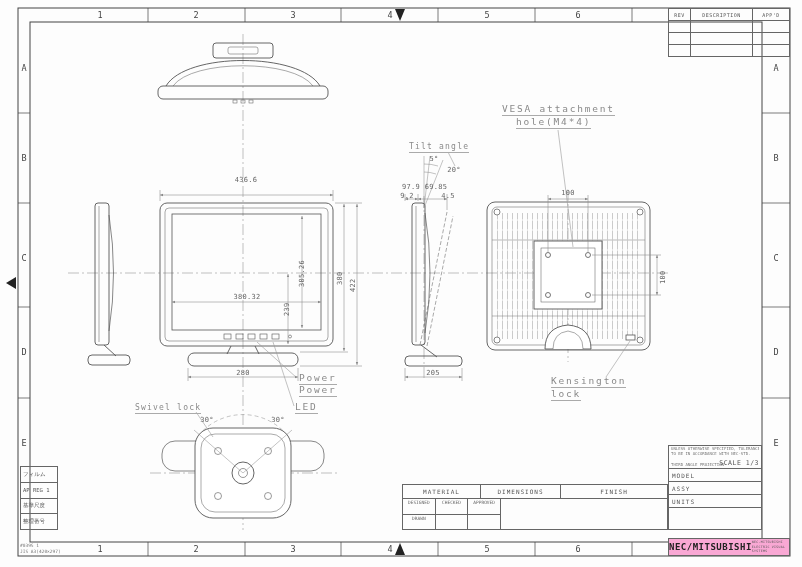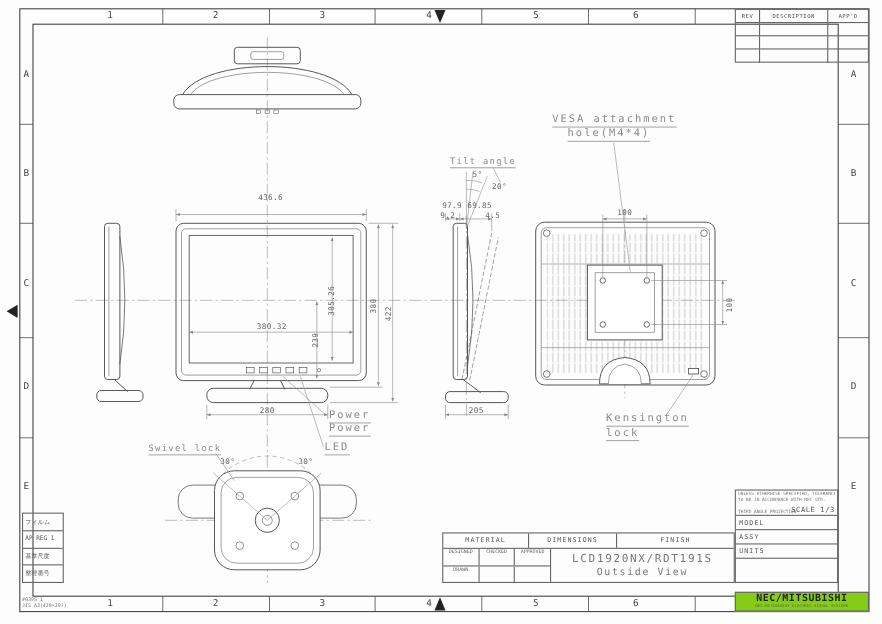--- a/index.html
+++ b/index.html
@@ -59,22 +59,22 @@
 
   
   .stamp { left:20px; top:466px; width:38px; height:64px; display:flex; flex-direction:column; }
   .stamp > div { flex:1; border-bottom:1px solid #666; font-size:5.5px; color:#555;
                  display:flex; align-items:center; padding-left:2px; white-space:nowrap; overflow:hidden; }
   .stamp > div:last-child { border-bottom:none; }
 
   .foot { position:absolute; font-size:4.5px; color:#777; line-height:1; white-space:nowrap; }
 
   
-  .logo { left:668px; top:538px; width:122px; height:18px; display:flex; flex-direction:column;
-          align-items:center; justify-content:center; background:#84cc16; }
+  .logo { left:668px; top:538px; width:122px; height:18px; display:flex; flex-direction:row;
+          align-items:center; justify-content:center; background:#f9a8d4; }
   .logo .brand { font-size:9px; font-weight:bold; letter-spacing:.5px; color:#222; line-height:1; }
   .logo .sub { font-size:3.2px; color:#555; letter-spacing:.3px; line-height:1.4; }
 </style>
 </head>
 <body>
 
 <div class="sheet">
 
   <svg class="draw" width="802" height="567" viewBox="0 0 802 567">
     <defs>
@@ -315,24 +315,20 @@
           <div>DESIGNED</div>
           <div>CHECKED</div>
           <div>APPROVED</div>
         </div>
         <div class="srow">
           <div>DRAWN</div>
           <div></div>
           <div></div>
         </div>
       </div>
-      <div class="tb-title">
-        <div class="l1">LCD1920NX/RDT191S</div>
-        <div class="l2">Outside View</div>
-      </div>
     </div>
   </div>
 
   <div class="box tb-right">
     <div class="tb-note">
       <div class="tiny">UNLESS OTHERWISE SPECIFIED, TOLERANCES</div>
       <div class="tiny">TO BE IN ACCORDANCE WITH NEC-STD.</div>
       <div class="proj">THIRD ANGLE PROJECTION</div>
       <div class="scale">SCALE 1/3</div>
     </div>

